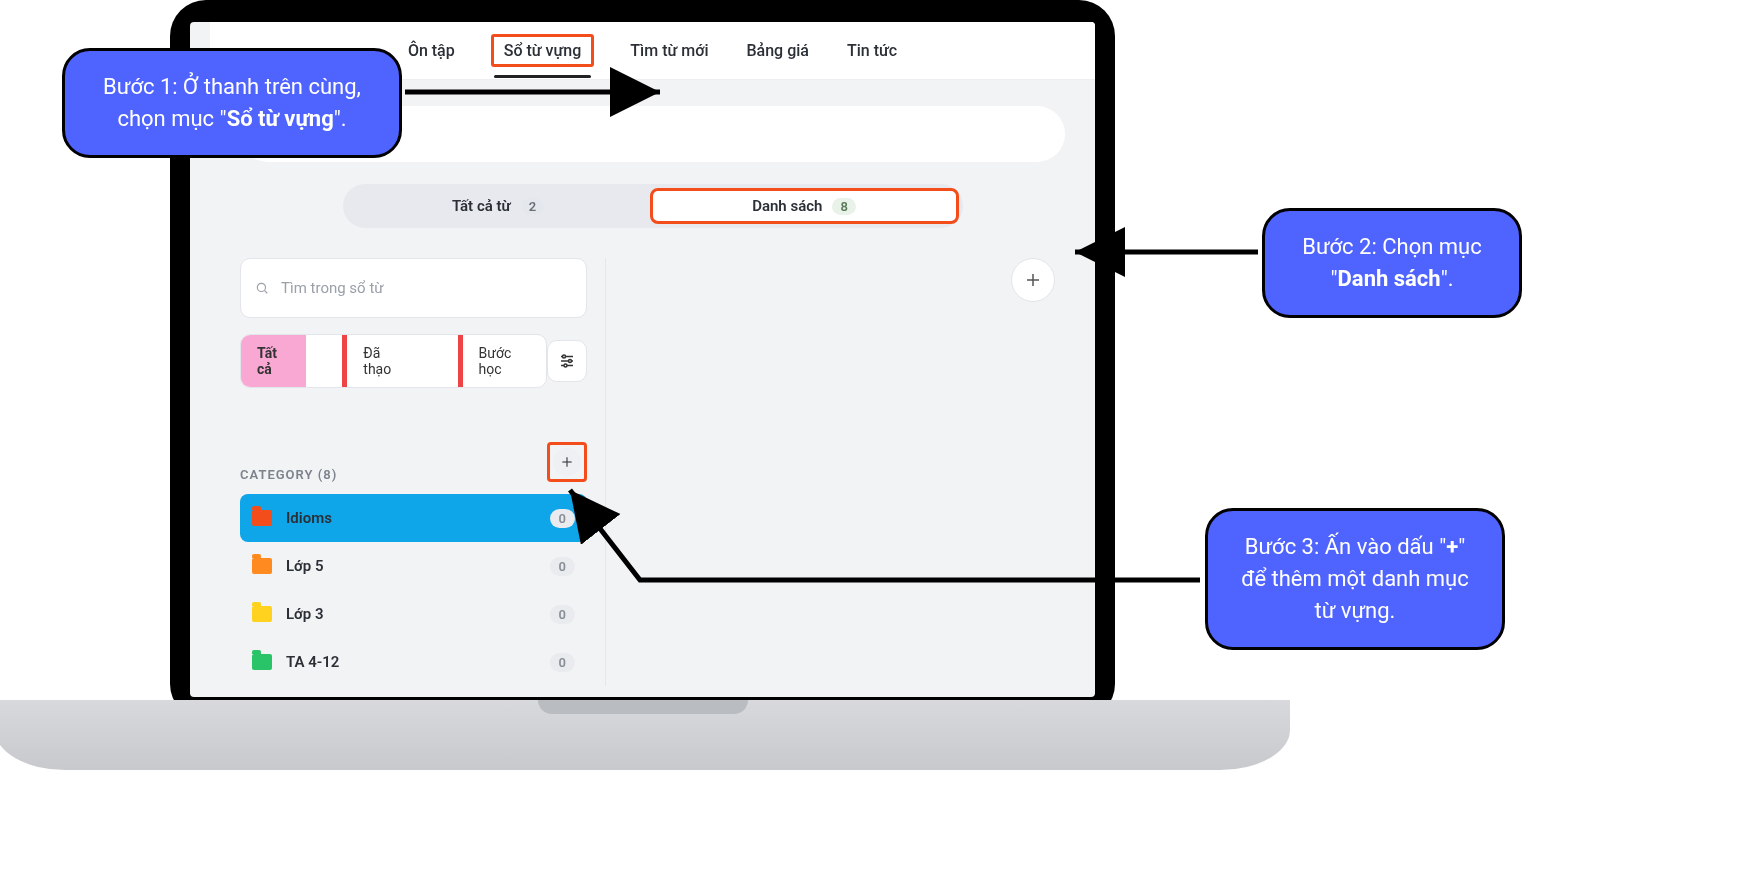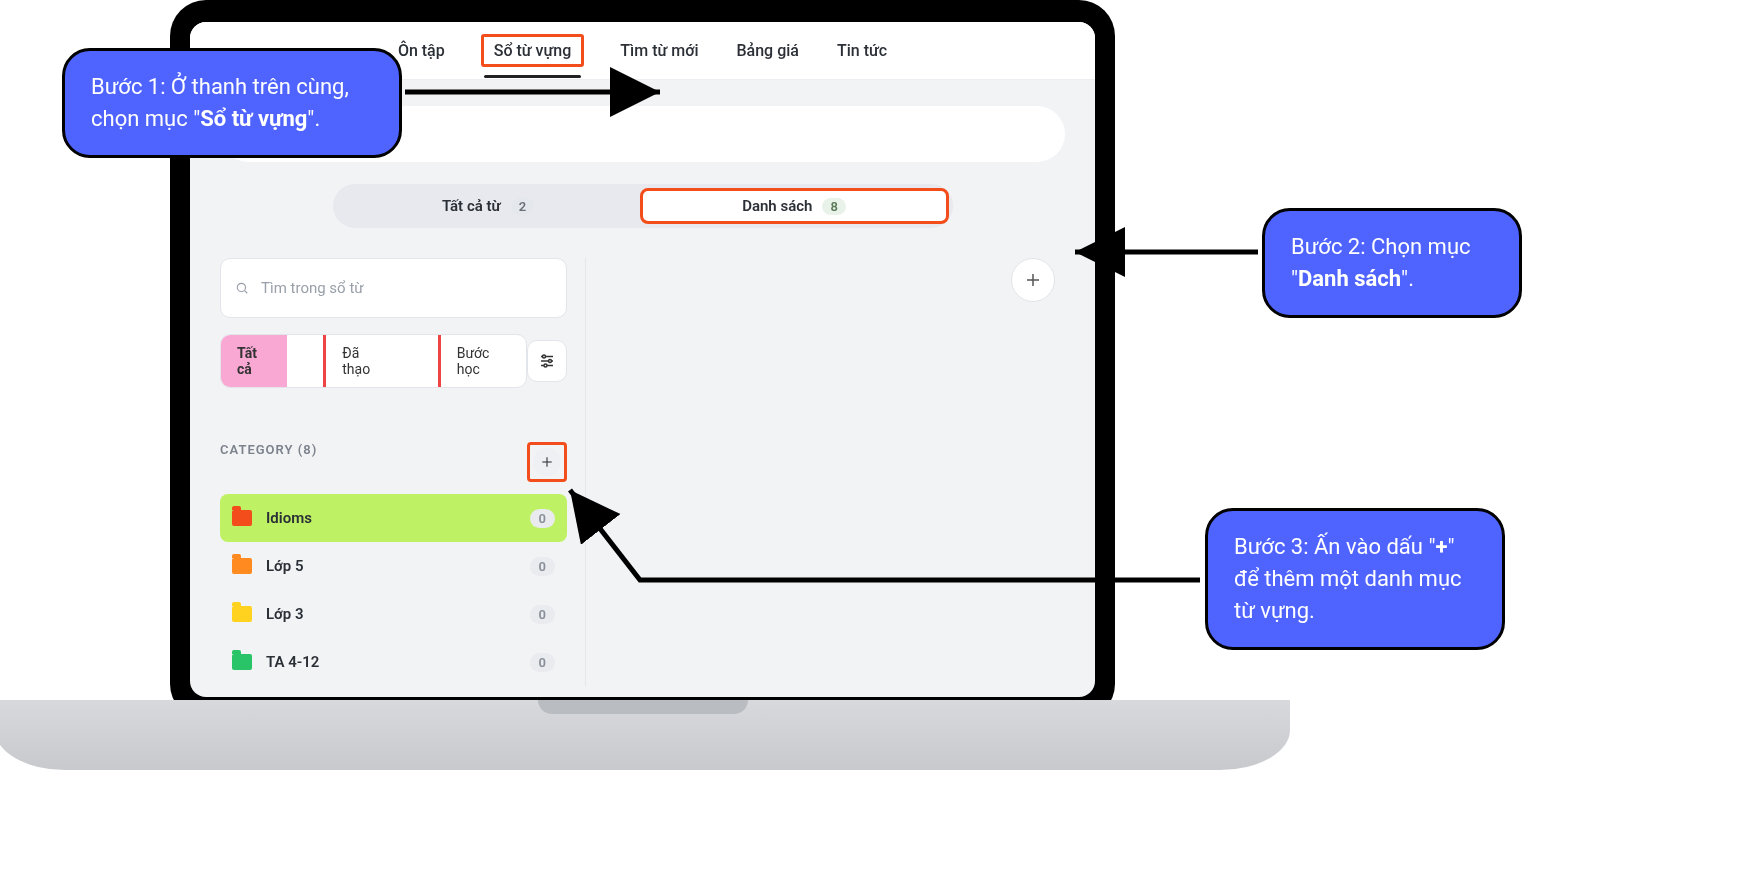--- a/index.html
+++ b/index.html
@@ -2,21 +2,21 @@
 <html><head>
 <meta charset="utf-8">
 <style>
   *{box-sizing:border-box;margin:0;padding:0;}
   html,body{width:1745px;height:896px;font-family:-apple-system,BlinkMacSystemFont,"Segoe UI",Roboto,Arial,sans-serif;background:#fff;}
   .stage{position:relative;width:1745px;height:896px;}
 
   
   .laptop{position:absolute;left:140px;top:0;width:1005px;height:780px;}
   .screen-bezel{position:absolute;left:30px;top:0;width:945px;height:720px;border-radius:36px;background:#000;}
-  .screen-inner{position:absolute;left:50px;top:22px;width:905px;height:675px;background:#f2f3f5;border-radius:16px;overflow:hidden;}
+  .screen-inner{position:absolute;left:50px;top:22px;width:905px;height:675px;background:#f2f3f5;border-radius:4px;overflow:hidden;padding-left:20px;}
   .laptop-base{position:absolute;left:-145px;top:700px;width:1295px;height:70px;background:linear-gradient(#d7d9dc,#c7c9cc);border-radius:0 0 70px 70px/0 0 40px 40px;}
   .notch{position:absolute;left:50%;top:700px;transform:translateX(-50%);width:210px;height:14px;background:#b9bcc0;border-radius:0 0 20px 20px;}
 
   
   .topbar{height:58px;background:#fff;display:flex;align-items:center;justify-content:center;gap:34px;border-bottom:1px solid #eceef1;color:#2b2f36;font-size:16px;font-weight:500;}
   .nav-item{position:relative;padding:6px 2px;cursor:pointer;}
   .nav-highlight{border:3px solid #f24d1a;border-radius:3px;padding:4px 10px;margin:-4px 0;}
   .nav-underline::after{content:"";position:absolute;left:0;right:0;bottom:-14px;height:3px;background:#222;border-radius:2px;}
 
   
@@ -32,40 +32,40 @@
 
   .body-split{display:flex;margin-top:30px;gap:0;}
   .left-pane{width:365px;padding-right:18px;}
   .right-pane{flex:1;border-left:1px solid #e5e7eb;padding-left:28px;position:relative;}
 
   .mini-search{height:60px;background:#fff;border:1px solid #e2e5ea;border-radius:10px;display:flex;align-items:center;padding:0 14px;color:#9aa0a9;font-size:15px;gap:12px;}
 
   .filter-row{display:flex;align-items:center;gap:0;margin-top:16px;}
   .seg{background:#fff;border:1px solid #e2e5ea;border-radius:10px;display:flex;overflow:hidden;}
   .seg-btn{padding:10px 16px;font-size:14px;color:#333;cursor:pointer;}
-  .seg-btn+.seg-btn{border-left:3px solid #ef4444;margin-left:36px;}
+  .seg-btn+.seg-btn{border-left:5px solid #ef4444;margin-left:36px;}
   .seg-btn.sel{font-weight:700;background:#f9a8d4;}
   .settings-btn{margin-left:auto;width:42px;height:42px;border:1px solid #e2e5ea;border-radius:10px;display:flex;align-items:center;justify-content:center;cursor:pointer;background:#fff;}
 
-  .cat-header{display:flex;align-items:flex-start;justify-content:space-between;margin-top:54px;}
+  .cat-header{display:flex;align-items:flex-end;justify-content:space-between;margin-top:54px;}
   .cat-title{font-size:13px;letter-spacing:1px;color:#7d838d;font-weight:600;}
   .plus-box{width:40px;height:40px;border:3px solid #f24d1a;border-radius:4px;display:flex;align-items:center;justify-content:center;}
   .plus-circle{width:28px;height:28px;border-radius:50%;background:#eef0f3;display:flex;align-items:center;justify-content:center;font-size:18px;color:#3a3f47;cursor:pointer;}
 
   .cat-list{margin-top:12px;}
   .cat-item{display:flex;align-items:center;height:48px;padding:0 12px;border-radius:8px;gap:14px;font-size:15px;color:#2b2f36;font-weight:600;cursor:pointer;}
-  .cat-item.active{background:#bef264;}
+  .cat-item.active{background:#0ea5e9;}
   .folder{width:20px;height:16px;border-radius:2px;position:relative;}
   .folder::before{content:"";position:absolute;width:9px;height:4px;top:-4px;left:0;background:inherit;border-radius:2px 2px 0 0;}
   .cat-count{margin-left:auto;background:#e9ebef;color:#888e97;border-radius:10px;padding:2px 9px;font-size:13px;font-weight:600;}
 
   .right-plus{position:absolute;top:0;right:10px;width:44px;height:44px;border-radius:50%;border:1px solid #e2e5ea;background:#fff;display:flex;align-items:center;justify-content:center;font-size:22px;color:#555;cursor:pointer;}
 
   
-  .callout{position:absolute;background:#4f63ff;color:#fff;border:3px solid #000;border-radius:28px;padding:20px 26px;font-size:22px;line-height:1.45;max-width:300px;}
+  .callout{position:absolute;background:#4f63ff;color:#fff;border:3px solid #000;border-radius:28px;padding:20px 26px;font-size:22px;line-height:1.45;max-width:300px;text-align:center;}
   .callout b{font-weight:700;}
 
   
   svg.arrow{position:absolute;overflow:visible;}
 </style>
 </head>
 <body>
 
 <div class="stage">
 

